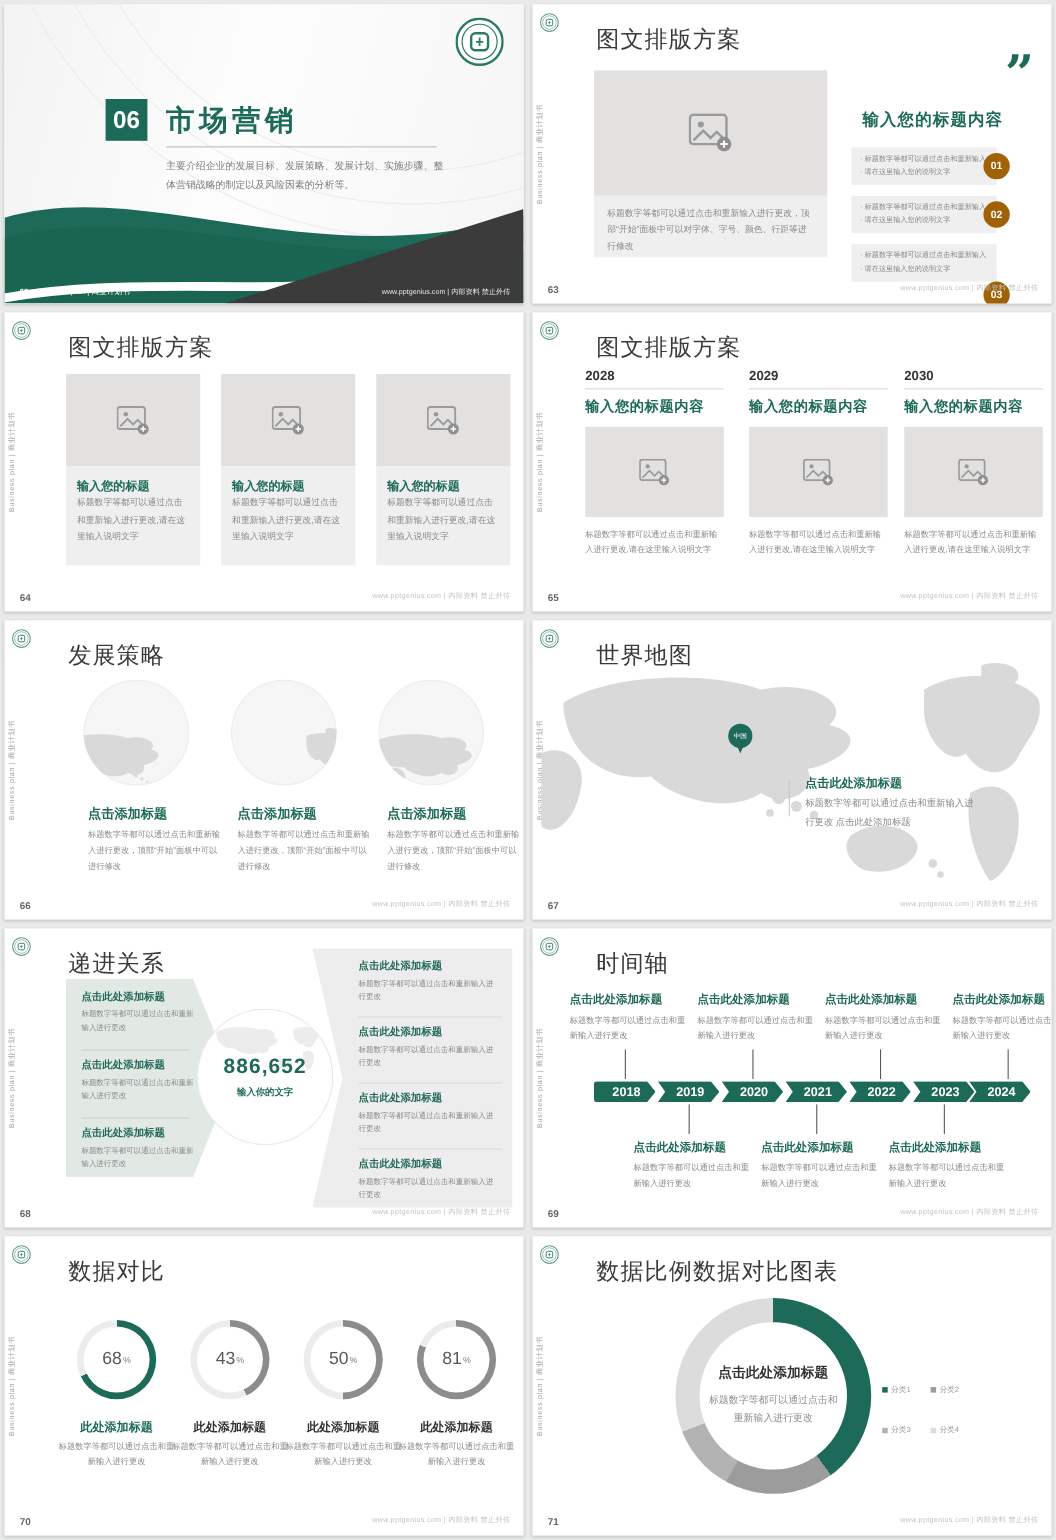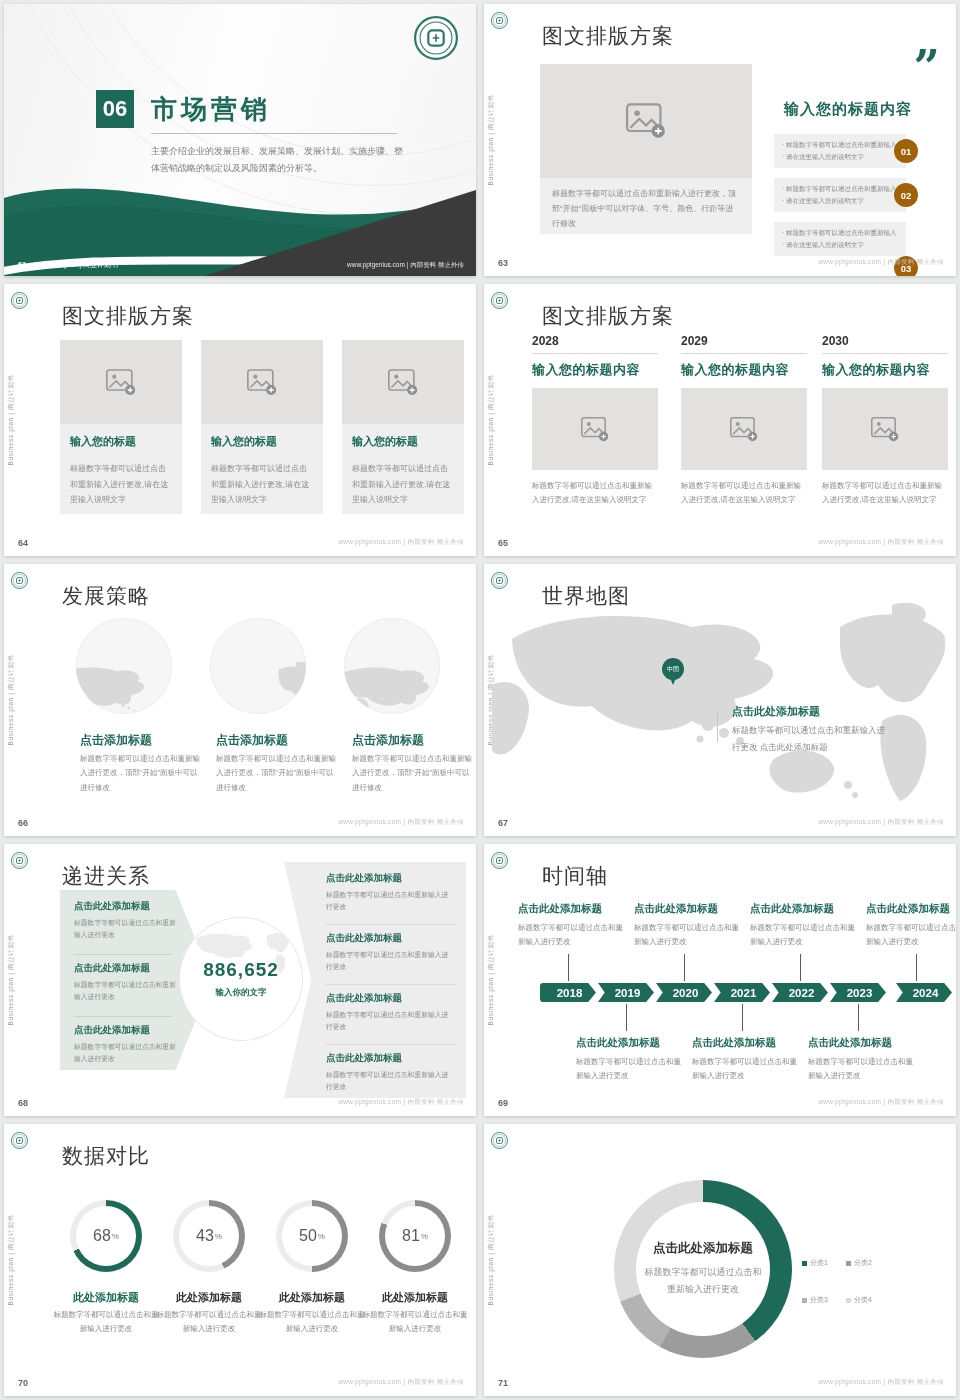--- a/index.html
+++ b/index.html
@@ -29,21 +29,21 @@
   .s63-ph{position:absolute;left:56px;top:60px;width:212px;height:114px;background:#e3e1e0;}
   .s63-cap{position:absolute;left:56px;top:174px;width:212px;height:56px;background:#f0efef;box-sizing:border-box;padding:8px 12px;font-size:8px;line-height:1.9;color:#8a8a8a;}
   .s63-quote{position:absolute;right:16px;top:40px;font-family:"DejaVu Serif","Liberation Serif",serif;font-size:46px;line-height:1;font-weight:bold;color:#1d6a58;}
   .s63-head{position:absolute;left:288px;top:96px;width:152px;text-align:center;font-size:15px;font-weight:bold;color:#1d6a58;letter-spacing:1px;}
   .s63-row{position:absolute;left:290px;width:132px;height:34px;background:#efefef;box-sizing:border-box;padding:5px 8px;font-size:6.5px;color:#8a8a8a;line-height:1.8;}
   .s63-num{position:absolute;left:410px;width:24px;height:24px;border-radius:50%;background:#a16207;color:#fff;font-size:9.5px;font-weight:bold;display:flex;align-items:center;justify-content:center;}
   
   .s64-card{position:absolute;top:56px;width:122px;height:174px;}
   .s64-img{width:100%;height:84px;background:#e3e1e0;}
   .s64-body{width:100%;height:90px;background:#f0efef;box-sizing:border-box;padding:10px 10px;}
-  .s64-ct{font-size:11px;font-weight:bold;color:#1d6a58;margin-bottom:12px;}
+  .s64-ct{font-size:11px;font-weight:bold;color:#1d6a58;margin-bottom:0;}
   .s64-cb{font-size:8px;color:#8a8a8a;line-height:1.95;}
   
   .s65-col{position:absolute;top:50px;width:126px;}
   .s65-year{font-size:12px;font-weight:bold;color:#333;}
   .s65-hr{height:1px;background:#d8d8d8;margin:5px 0 7px;}
   .s65-head{font-size:13px;font-weight:bold;color:#1d6a58;margin-bottom:9px;letter-spacing:.5px;}
   .s65-img{width:100%;height:82px;background:#e3e1e0;}
   .s65-body{margin-top:9px;font-size:7.5px;color:#8a8a8a;line-height:1.9;}
   
   .globe{position:absolute;top:54px;width:96px;height:96px;border-radius:50%;background:#f6f6f6;overflow:hidden;box-shadow:0 0 0 1px #ededed inset;}
@@ -499,21 +499,21 @@
       <div class="s69-conn" style="left:200px;top:110px;height:27px;"></div>
       <div class="s69-conn" style="left:316px;top:110px;height:27px;"></div>
       <div class="s69-conn" style="left:432px;top:110px;height:27px;"></div>
 
       <div class="chip first" style="left:56px;">2018</div>
       <div class="chip" style="left:114px;">2019</div>
       <div class="chip" style="left:172px;">2020</div>
       <div class="chip" style="left:230px;">2021</div>
       <div class="chip" style="left:288px;">2022</div>
       <div class="chip" style="left:346px;">2023</div>
-      <div class="chip" style="left:412px;text-align:right;">2024</div>
+      <div class="chip" style="left:397px;text-align:right;">2024</div>
 
       <div class="s69-conn" style="left:142px;top:160px;height:27px;"></div>
       <div class="s69-conn" style="left:258px;top:160px;height:27px;"></div>
       <div class="s69-conn" style="left:374px;top:160px;height:27px;"></div>
       <div class="s69-col" style="left:92px;top:192px;">
         <div class="s69-t">点击此处添加标题</div>
         <div class="s69-b">标题数字等都可以通过点击和重新输入进行更改</div>
       </div>
       <div class="s69-col" style="left:208px;top:192px;">
         <div class="s69-t">点击此处添加标题</div>
@@ -581,20 +581,21 @@
 
   <div class="cell">
     <div class="slide">
       <svg class="emblem" viewBox="0 0 40 40">
         <circle cx="20" cy="20" r="19" fill="#fff" stroke="#2c7a63" stroke-width="2"></circle>
           <circle cx="20" cy="20" r="14.5" fill="none" stroke="#2c7a63" stroke-width="1"></circle>
           <rect x="13" y="13" width="14" height="14" rx="3.5" fill="none" stroke="#2c7a63" stroke-width="2"></rect>
           <path d="M17 20h6M20 16.5v7" stroke="#2c7a63" stroke-width="1.5"></path>
       </svg>
       <div class="vtext">Business plan | 商业计划书</div>
+      <div class="stitle">数据比例数据对比图表</div>
 
       <div class="donut" style="background: conic-gradient(rgb(29, 106, 88) 0%, rgb(29, 106, 88) 40%, rgb(156, 156, 156) 40%, rgb(156, 156, 156) 58%, rgb(179, 179, 179) 58%, rgb(179, 179, 179) 69%, rgb(220, 220, 220) 69%, rgb(220, 220, 220) 100%);">
         <div class="donut-hole">
           <div class="s71-ct">点击此处添加标题</div>
           <div class="s71-cb">标题数字等都可以通过点击和重新输入进行更改</div>
         </div>
       </div>
 
       <div class="legend">
         <div class="leg-item">

